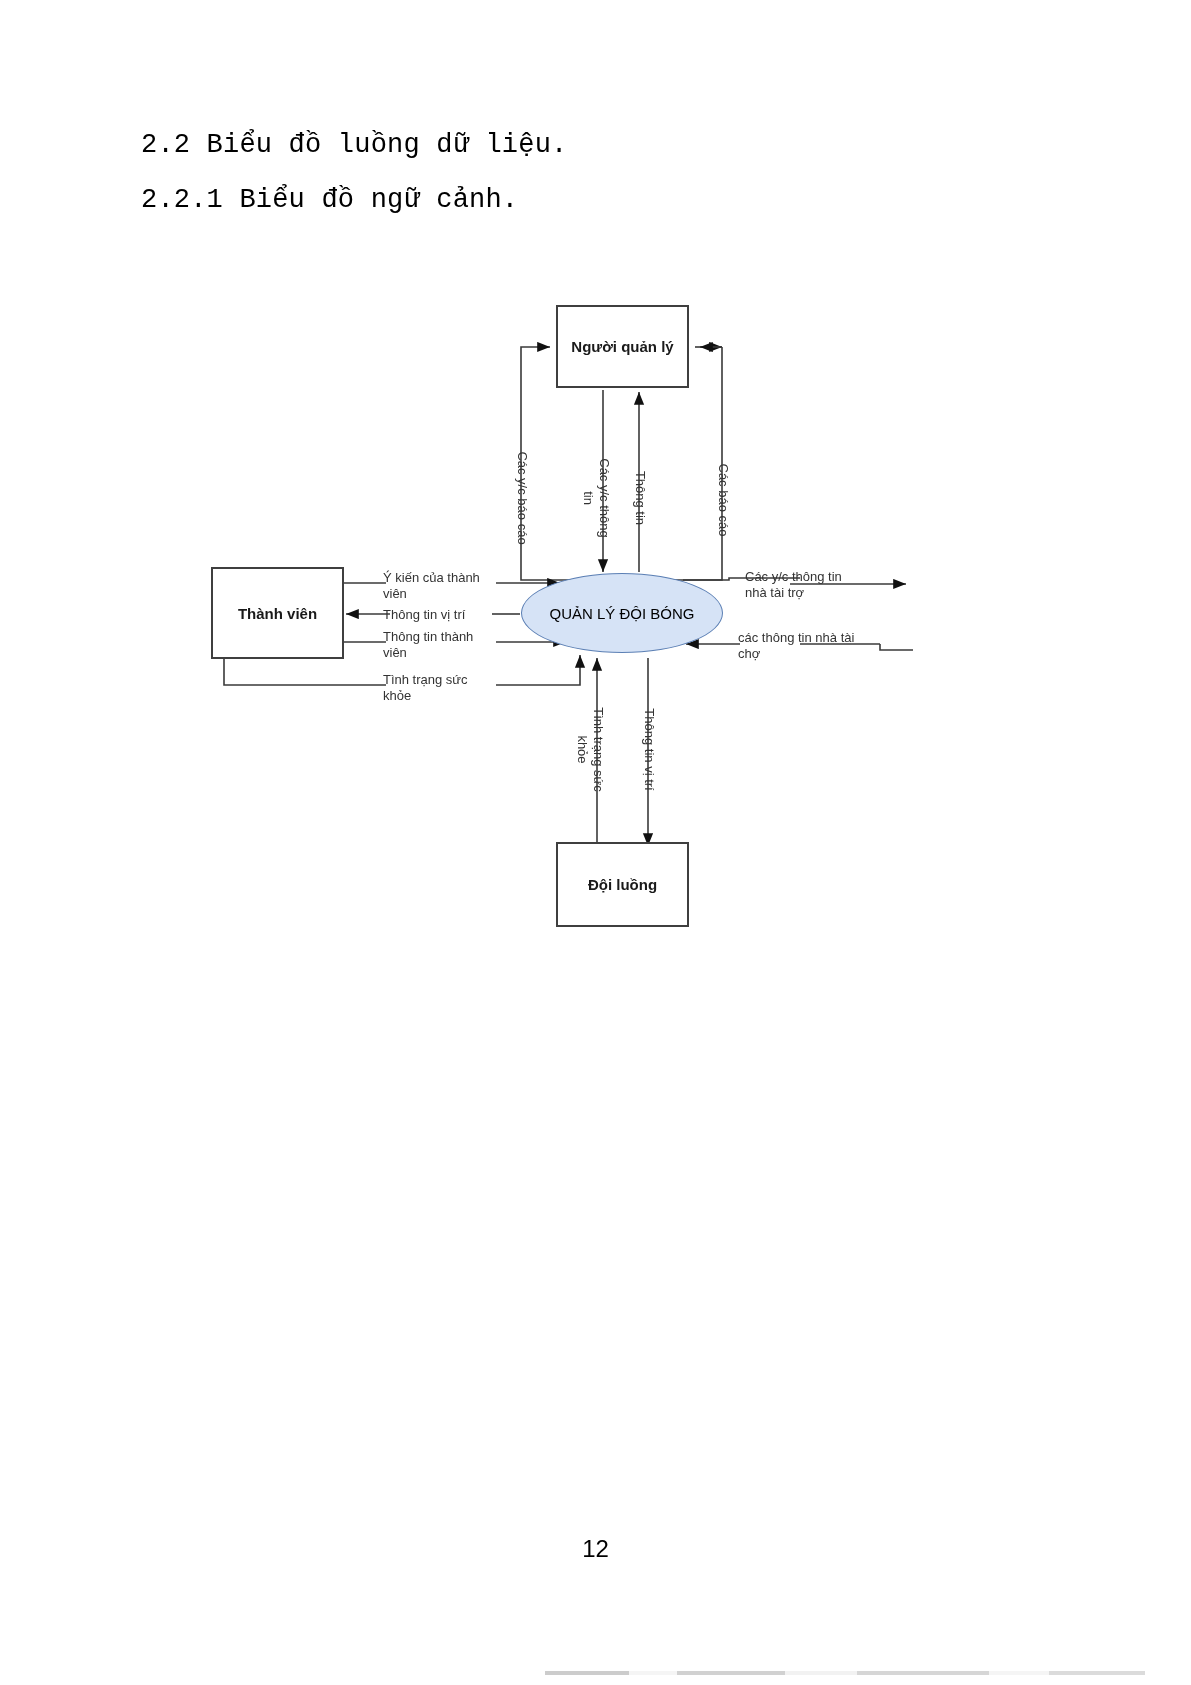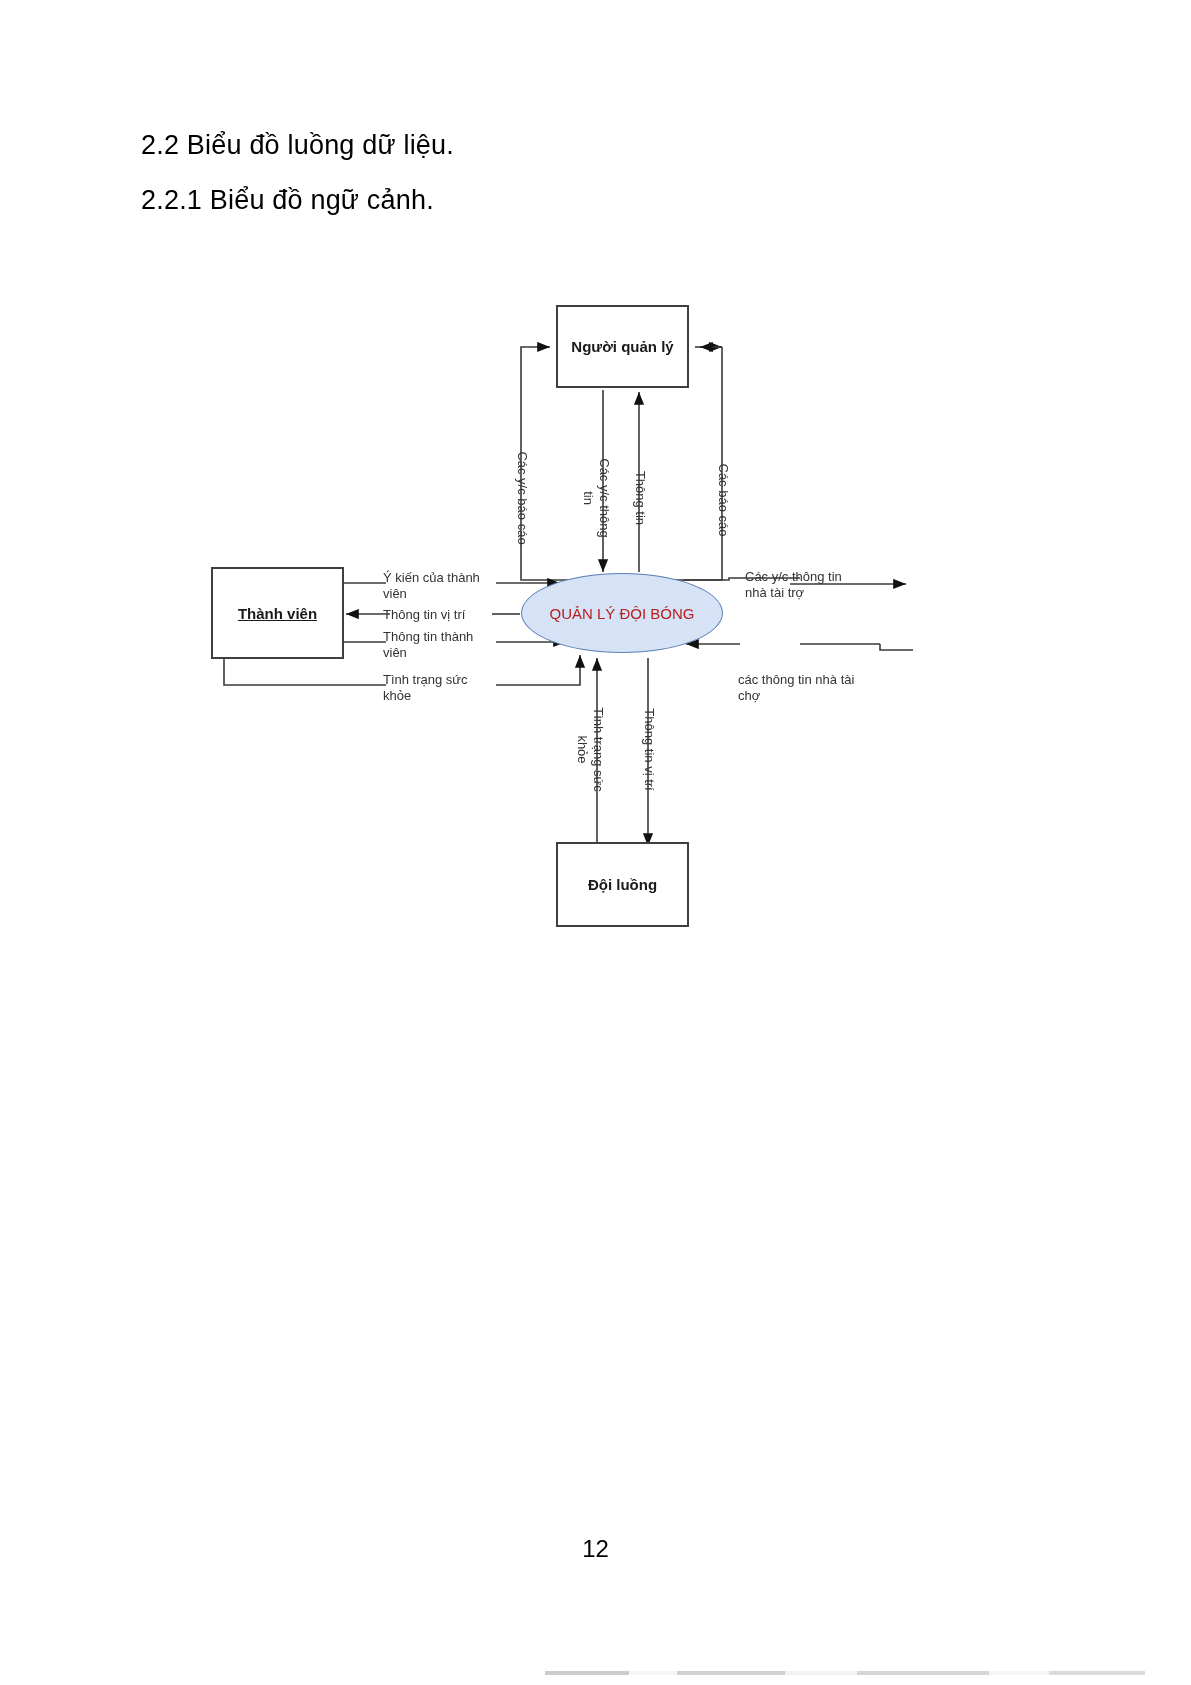--- a/index.html
+++ b/index.html
@@ -8,21 +8,21 @@
     height: 1685px;
     background: #ffffff;
     font-family: "Liberation Serif", serif;
     position: relative;
     overflow: hidden;
   }
 
   
   .heading {
     position: absolute;
-    font-family: Liberation Sans, sans-serif;
+    font-family: Liberation Mono, monospace;
     font-size: 27px;
     color: #000;
     white-space: nowrap;
     letter-spacing: 0.2px;
   }
   #h-22  { left: 141px; top: 130px; }
   #h-221 { left: 141px; top: 185px; }
 
   
   #diagram {
@@ -43,40 +43,40 @@
     display: flex;
     align-items: center;
     justify-content: center;
     font-family: "Liberation Sans", sans-serif;
     font-weight: bold;
     font-size: 15px;
     color: #1a1a1a;
     text-align: center;
   }
   #ent-manager  { left: 556px; top:  55px; width: 133px; height: 83px; }
-  #ent-member   { left: 211px; top: 317px; width: 133px; height: 92px; text-decoration: underline; }
+  #ent-member   { left: 211px; top: 317px; width: 133px; height: 92px; }
   #ent-sponsor  { left: 913px; top: 317px; width: 150px; height: 83px; }
   #ent-captain  { left: 556px; top: 592px; width: 133px; height: 85px; }
 
   
   #process {
     position: absolute;
     left: 521px;
     top: 323px;
     width: 200px;
     height: 78px;
     border: 1.5px solid #5b7fb4;
     border-radius: 50%;
     background: #d6e3f6;
     display: flex;
     align-items: center;
     justify-content: center;
     font-family: "Liberation Sans", sans-serif;
     font-size: 15px;
-    color: #b91c1c;
+    color: #000000;
     text-align: center;
   }
 
   
   .flow-label {
     position: absolute;
     font-family: "Liberation Sans", sans-serif;
     font-size: 13px;
     color: #333333;
     text-align: left;
@@ -194,21 +194,21 @@
   <div class="flow-label" style="left:383px; top:320px; width:112px;">Ý kiến của thành viên</div>
 
   <div class="flow-label" style="left:383px; top:357px; width:112px;">Thông tin vị trí</div>
 
   <div class="flow-label" style="left:383px; top:379px; width:112px;">Thông tin thành viên</div>
 
   <div class="flow-label" style="left:383px; top:422px; width:112px;">Tình trạng sức khỏe</div>
 
   <div class="flow-label" style="left:745px; top:319px; width:120px;">Các y/c thông tin nhà tài trợ</div>
 
-  <div class="flow-label" style="left:738px; top:380px; width:135px;margin-top:42px;">các thông tin nhà tài chợ</div>
+  <div class="flow-label" style="left:738px; top:380px; width:135px;">các thông tin nhà tài chợ</div>
 
   <div class="flow-label-v" style="left:606px; top:452px; width:95px;">Tình trạng sức khỏe</div>
 
   <div class="flow-label-v" style="left:657px; top:452px; width:95px;">Thông tin vị trí</div>
 
 </div>
 
 <div id="page-number">12</div>
 
 <div id="scan-artifact"></div>

